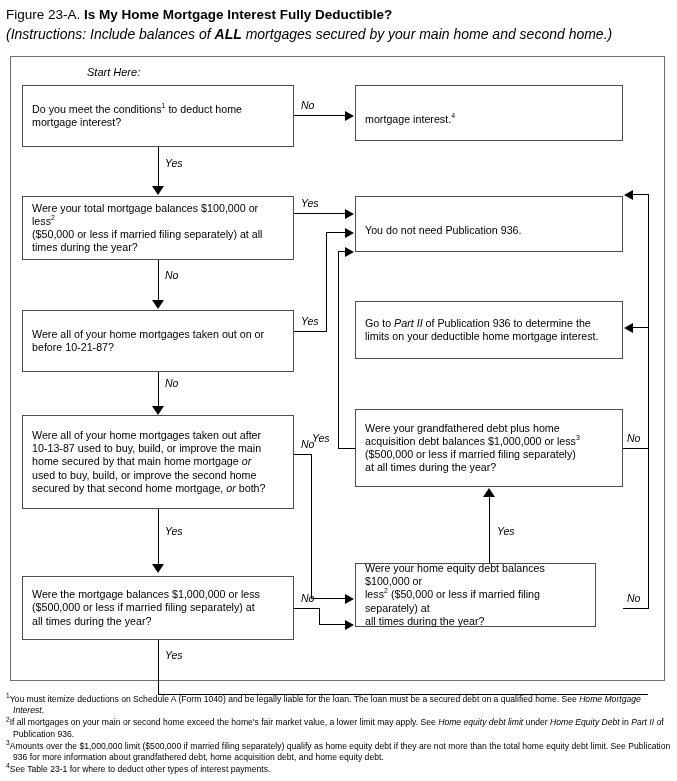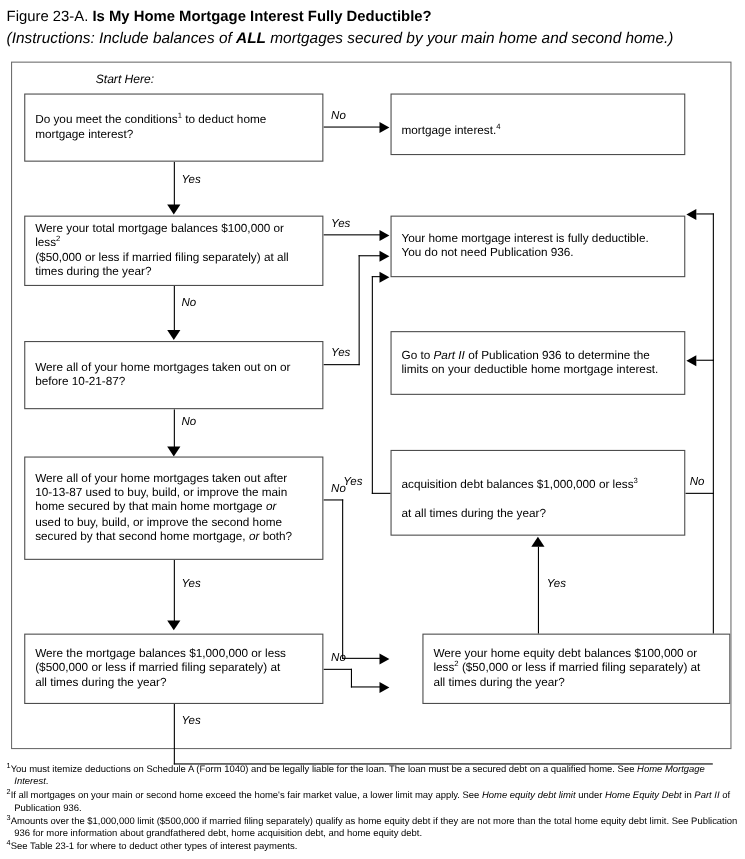--- a/index.html
+++ b/index.html
@@ -187,21 +187,21 @@
   <div class="node" style="left:11px; top:139px; width:272px; height:64px;">
     <div class="txt">
       <span>Were your total mortgage balances $100,000 or less</span><sup>2</sup><br>
       <span>($50,000 or less if married filing separately) at all</span><br>
       <span>times during the year?</span>
     </div>
   </div>
 
   <div class="node" style="left:344px; top:139px; width:268px; height:56px;">
     <div class="txt">
-      <span>Your home mortgage interest is fully deductible.</span><br>
+      <br>
       <span>You do not need Publication 936.</span>
     </div>
   </div>
 
   <div class="node" style="left:11px; top:253px; width:272px; height:62px;">
     <div class="txt">
       <span>Were all of your home mortgages taken out on or</span><br>
       <span>before 10-21-87?</span>
     </div>
   </div>
@@ -218,36 +218,36 @@
       <span>Were all of your home mortgages taken out after</span><br>
       <span>10-13-87 used to buy, build, or improve the main</span><br>
       <span>home secured by that main home mortgage </span><i>or</i><br>
       <span>used to buy, build, or improve the second home</span><br>
       <span>secured by that second home mortgage, </span><i>or</i><span> both?</span>
     </div>
   </div>
 
   <div class="node" style="left:344px; top:352px; width:268px; height:78px;">
     <div class="txt">
-      <br>
+      <span>Were your grandfathered debt plus home</span><br>
       <span>acquisition debt balances $1,000,000 or less</span><sup>3</sup><br>
-      <br>
+      <span>($500,000 or less if married filing separately)</span><br>
       <span>at all times during the year?</span>
     </div>
   </div>
 
   <div class="node" style="left:11px; top:519px; width:272px; height:64px;">
     <div class="txt">
       <span>Were the mortgage balances $1,000,000 or less</span><br>
       <span>($500,000 or less if married filing separately) at</span><br>
       <span>all times during the year?</span>
     </div>
   </div>
 
-  <div class="node" style="left:344px; top:519px; width:280px; height:64px;margin-left:29px;">
+  <div class="node" style="left:344px; top:506px; width:241px; height:64px;">
     <div class="txt">
       <span>Were your home equity debt balances $100,000 or</span><br>
       <span>less</span><sup>2</sup><span> ($50,000 or less if married filing separately) at</span><br>
       <span>all times during the year?</span>
     </div>
   </div>
 
   <div class="ln lnh" style="left:283px; top:58px; width:52px;"></div>
   <div class="arrow arr-r" style="left:334px; top:54px;"></div>
   <div class="elabel" style="left:290px; top:42px;">No</div>

